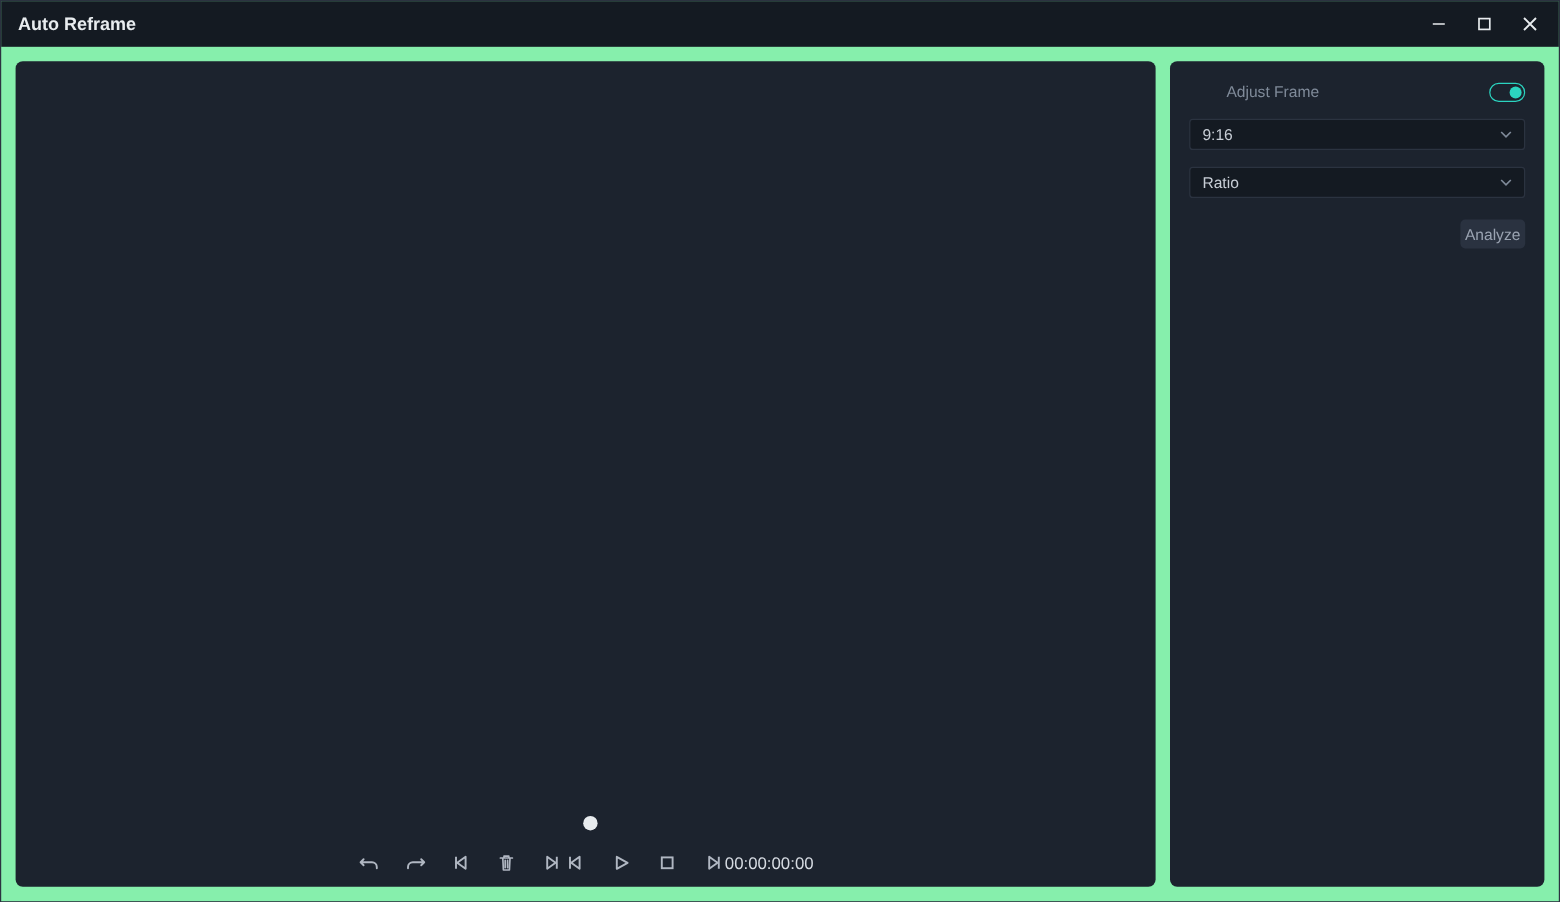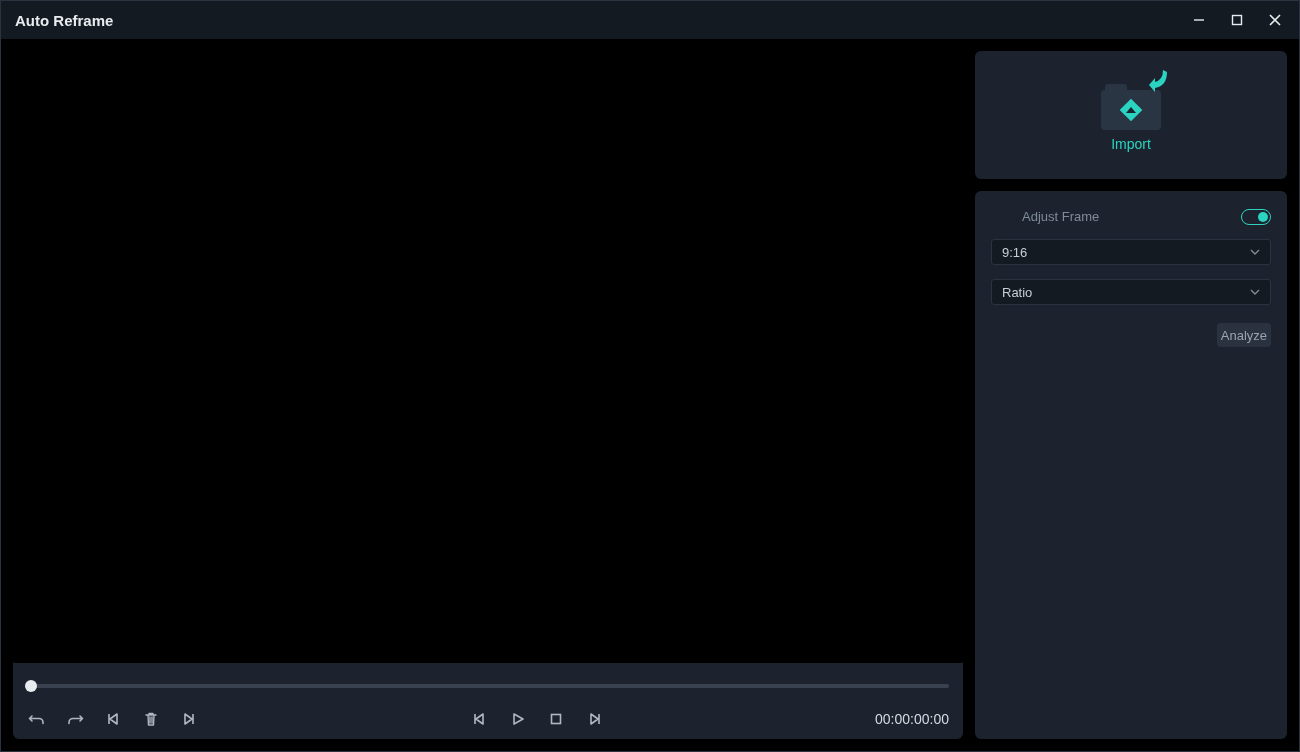--- a/index.html
+++ b/index.html
@@ -1,17 +1,17 @@
 <!DOCTYPE html>
 <html><head>
 <meta charset="utf-8">
 <style>
   * { box-sizing: border-box; margin: 0; padding: 0; }
   html, body { width: 1300px; height: 752px; background: #0c1118; font-family: "Segoe UI", Arial, sans-serif; color: #c8ced6; overflow: hidden; }
-  .window { width: 1300px; height: 752px; background: #000000; border: 1px solid #2b3340; display: flex; flex-direction: column; }
+  .window { width: 1300px; height: 752px; background: #86efac; border: 1px solid #2b3340; display: flex; flex-direction: column; }
   .titlebar { height: 38px; display: flex; align-items: center; justify-content: space-between; padding: 0 6px 0 14px; background: #141a22; }
   .title { font-size: 15px; font-weight: 600; color: #e8ecef; }
   .win-controls { display: flex; gap: 2px; }
   .win-btn { width: 36px; height: 30px; display: flex; align-items: center; justify-content: center; color: #e8ecef; cursor: pointer; }
   .body { flex: 1; display: flex; gap: 12px; padding: 12px 12px 12px 12px; }
   .left { flex: 1; display: flex; flex-direction: column; }
   .preview { flex: 1; background: #000; border-radius: 2px; }
   .timeline-area { padding: 16px 14px 4px 14px; }
   .track { position: relative; height: 14px; display: flex; align-items: center; }
   .rail { height: 4px; background: #3a4250; width: 100%; border-radius: 2px; }
@@ -66,21 +66,21 @@
       <div class="win-btn close">
         <svg width="12" height="12" viewBox="0 0 12 12">
             <path d="M1 1 L11 11 M11 1 L1 11" stroke="currentColor" stroke-width="1.6"></path>
           </svg>
       </div>
     </div>
   </div>
 
   <div class="body">
 
-    <div class="left panel" style="background:#1c232e;">
+    <div class="left panel" style="background:#1c232e;align-items:center;">
       <div class="preview"></div>
 
       <div class="timeline-area">
         <div class="track">
           <div class="rail"></div>
           <div class="playhead"></div>
         </div>
       </div>
 
       <div class="controls-row">
@@ -134,31 +134,20 @@
               </svg>
           </div>
         </div>
 
         <div class="timecode">00:00:00:00</div>
       </div>
     </div>
 
     <div class="right">
 
-      <div class="panel import-panel">
-        <div class="import-icon">
-          <div class="folder">
-            <div class="folder-badge"></div>
-          </div>
-          <svg class="arrow-down" width="22" height="26" viewBox="0 0 22 26">
-              <path d="M16 2 Q16 12 8 14 L8 10 L2 17 L8 24 L8 20 Q20 18 20 4 Z" fill="#2bd4c0"></path>
-            </svg>
-        </div>
-        <div class="import-label">Import</div>
-      </div>
 
       <div class="panel settings-panel">
         <div class="row-head">
           <div class="sect-label">Adjust Frame</div>
           <div class="toggle">
             <div class="knob"></div>
           </div>
         </div>
 
         <div class="field">

